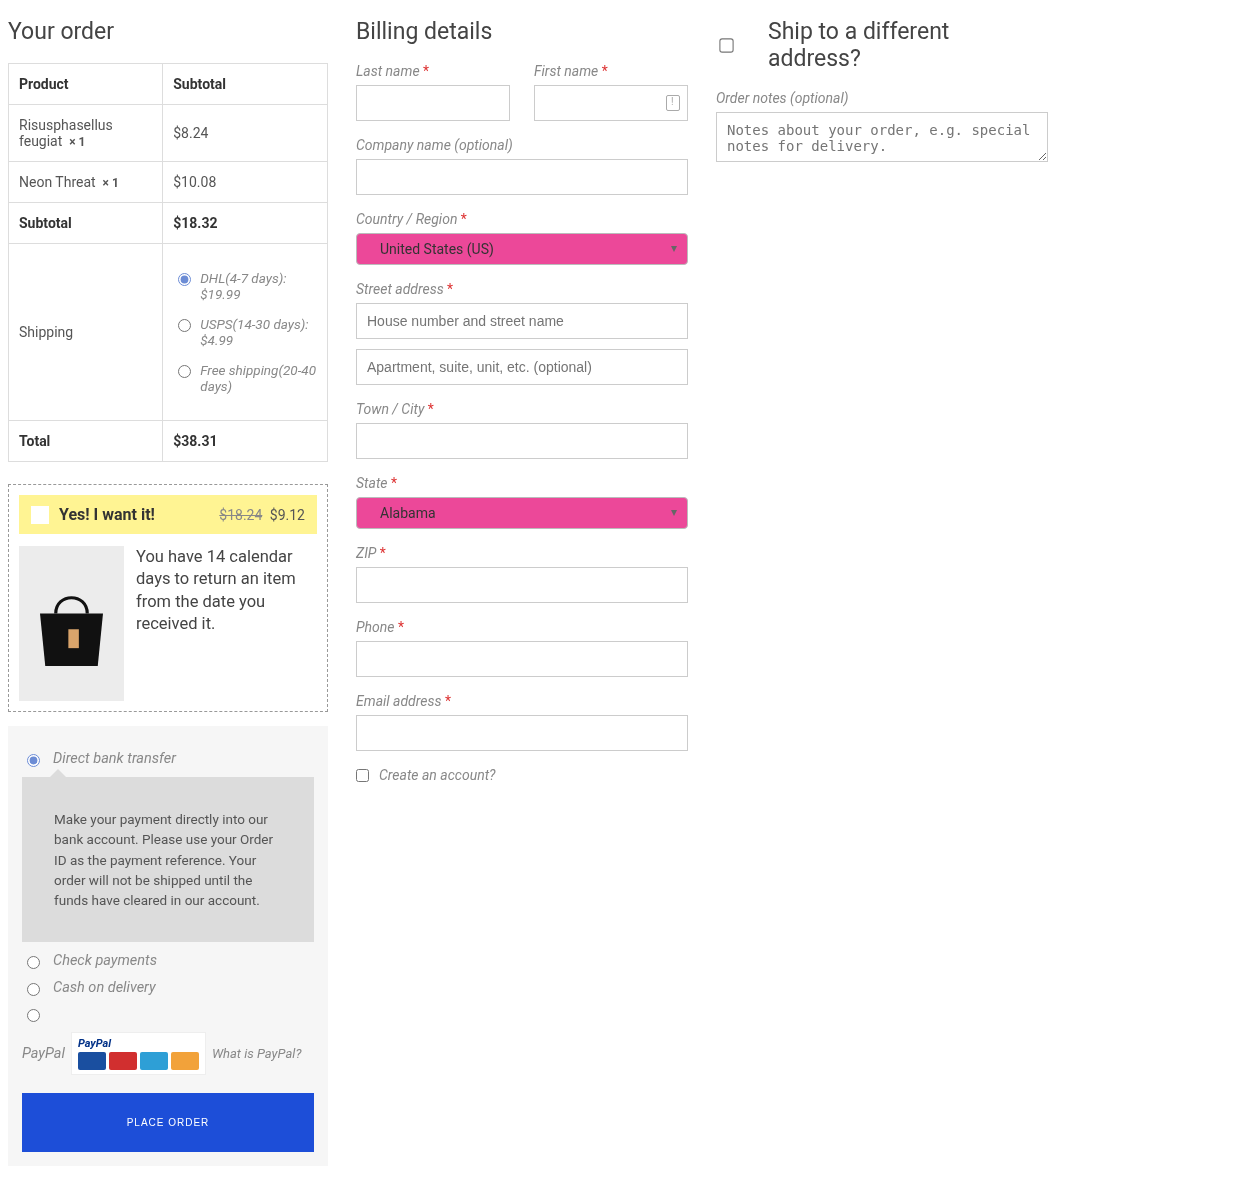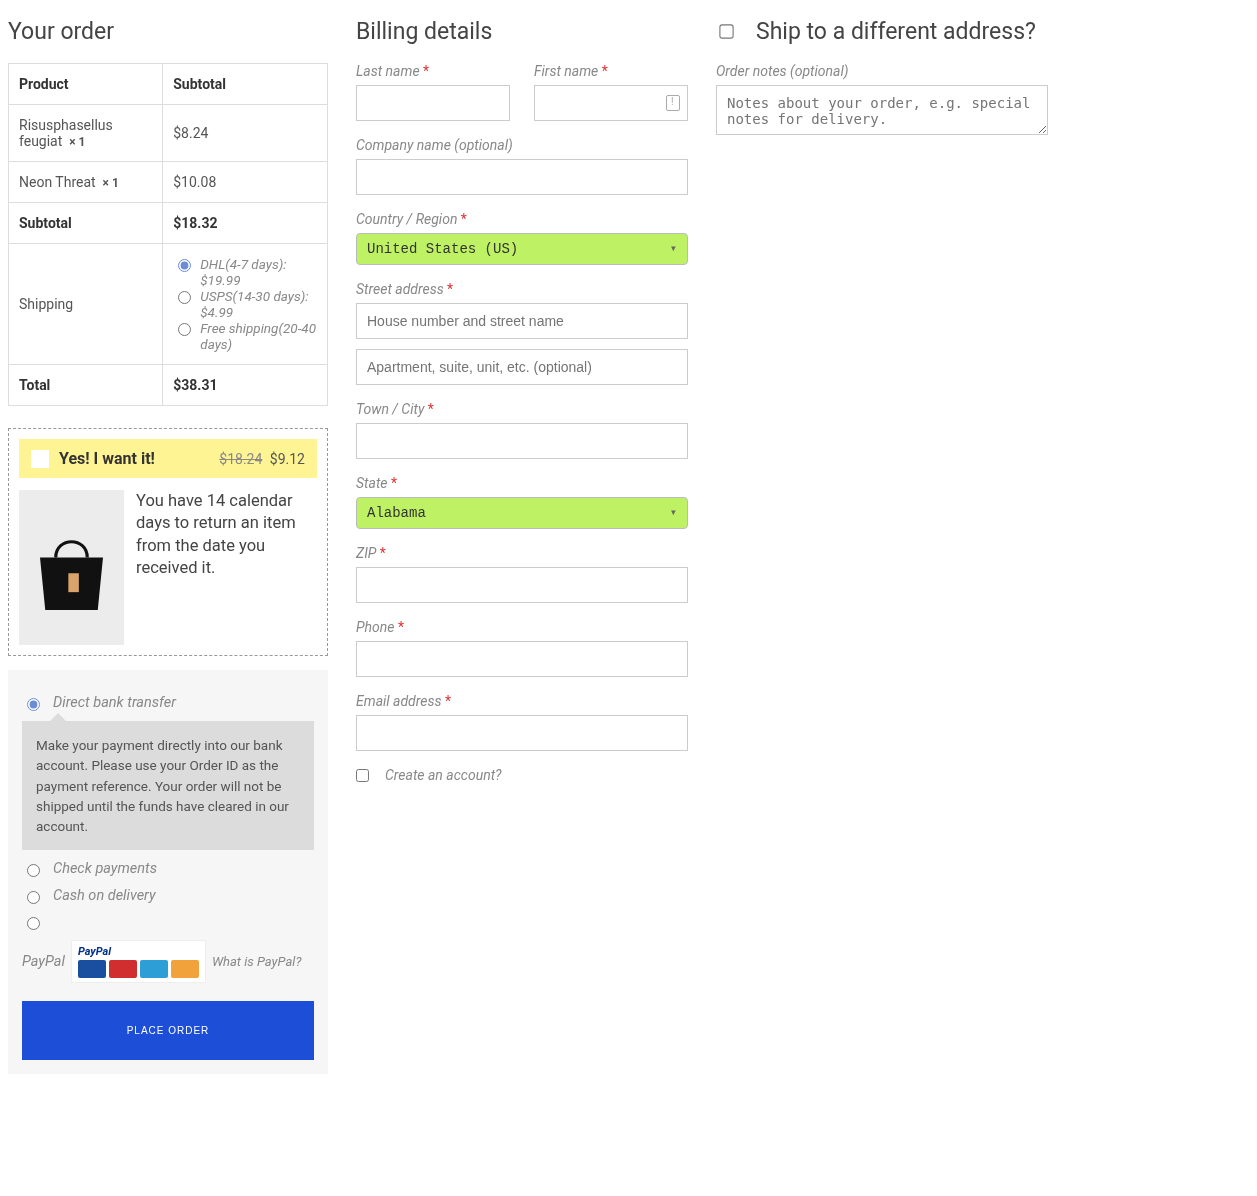--- a/index.html
+++ b/index.html
@@ -31,21 +31,21 @@
   }
   table.order th, table.order td {
     border: 1px solid #ddd;
     padding: 12px 10px;
     text-align: left;
     vertical-align: middle;
   }
   table.order th { font-weight: 700; color:#333; }
   .strongcell { font-weight: 700; color:#333; }
   .qty { font-weight:700; font-size:12px; }
-  .ship-opt { display:flex; align-items:flex-start; gap:6px; font-style: italic; color:#888; margin:0 0; font-size:13.5px; }
+  .ship-opt { display:flex; align-items:flex-start; gap:6px; font-style: italic; color:#888; margin:14px 0; font-size:13.5px; }
   .ship-opt input { margin-top:3px; accent-color:#6c8cd5; }
   
   .upsell {
     border: 1px dashed #999;
     padding: 10px;
     margin-top: 22px;
   }
   .upsell-bar {
     background: #fff493;
     display:flex;
@@ -71,21 +71,21 @@
     margin-top:14px;
     padding:14px;
   }
   .pay-opt { display:flex; align-items:flex-end; gap:10px; color:#888; font-style:italic; font-size:14.5px; margin:10px 0; }
   .pay-opt input { accent-color:#6c8cd5; }
   .pay-desc {
     background:#dcdcdc;
     color:#555;
     font-size:13.5px;
     line-height:1.5;
-    padding:14px;
+    padding:32px;
     margin:10px 0 4px 0;
     position:relative;
   }
   .pay-desc:before {
     content:"";
     position:absolute;
     top:-8px; left:28px;
     border-left:8px solid transparent;
     border-right:8px solid transparent;
     border-bottom:8px solid #dcdcdc;
@@ -131,40 +131,39 @@
   .field input[type=text], .field textarea {
     width:100%;
     border:1px solid #ccc;
     padding:9px 10px;
     font-size:14px;
   }
   .field textarea { height:50px; resize:both; }
   .select {
     border:1px solid #bbb;
     border-radius:4px;
-    background:#bef264;
-    padding:7px 10px;
+    background:#ec4899;
+    padding:7px 23px;
     font-size:14px;
     color:#333;
     position:relative;
     cursor:pointer;
-    font-family:Liberation Mono, monospace;
   }
   .select:after {
     content:"▾";
     position:absolute;
     right:10px; top:7px;
     color:#666;
     font-size:12px;
   }
-  .chk-inline { display:flex; align-items:center; gap:16px; font-style:italic; color:#888; font-size:14px; }
+  .chk-inline { display:flex; align-items:center; gap:10px; font-style:italic; color:#888; font-size:14px; }
   .chk-inline input { margin:0; }
   .ship-head { display:flex; align-items:center; gap:20px; }
   .ship-head input { transform: scale(1.1); }
-  .ship-head h2 { margin:10px 0; }
+  .ship-head h2 { margin:10px 12px; }
   .fn-input-wrap { position:relative; }
   .fn-icon {
     position:absolute; right:8px; top:50%; transform:translateY(-50%);
     width:14px; height:16px; border:1px solid #aaa; border-radius:2px;
   }
   .fn-icon:after { content:"!"; color:#aaa; font-size:10px; position:absolute; left:4px; top:0; }
 </style>
 </head>
 <body>
 

